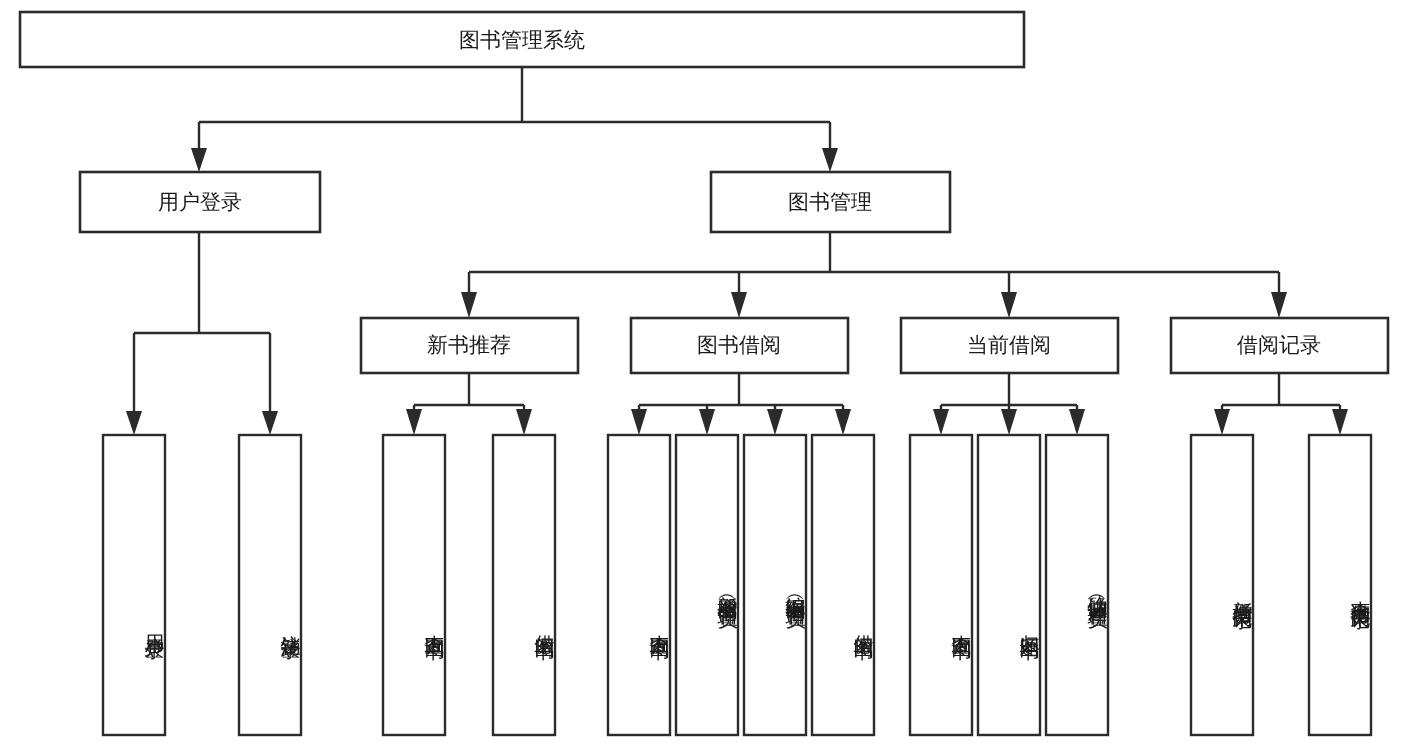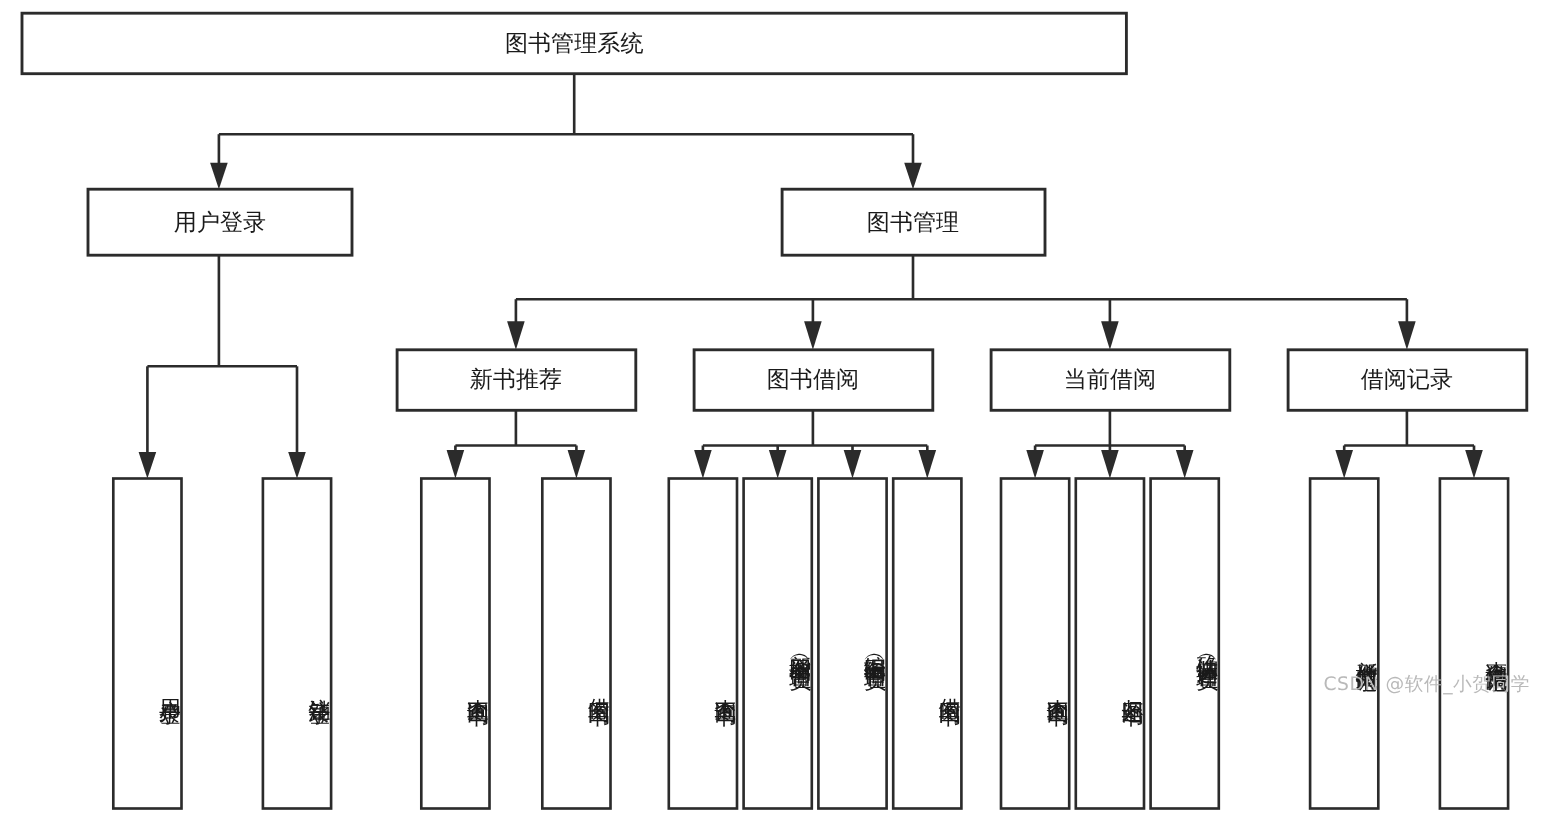--- a/index.html
+++ b/index.html
@@ -233,14 +233,13 @@
   <div class="leaf-label-box" style="left:744px; top:443px; width:62px; height:292px;">编辑图书（管理员）</div>
   <div class="leaf-label-box" style="left:812px; top:510px; width:62px; height:225px;">借阅图书</div>
 
   <div class="leaf-label-box" style="left:910px; top:510px; width:62px; height:225px;">查询图书</div>
   <div class="leaf-label-box" style="left:978px; top:510px; width:62px; height:225px;">归还图书</div>
   <div class="leaf-label-box" style="left:1046px; top:443px; width:62px; height:292px;">确认归还（管理员）</div>
 
   <div class="leaf-label-box" style="left:1191px; top:447px; width:62px; height:288px;">新增借阅记录</div>
   <div class="leaf-label-box" style="left:1309px; top:447px; width:62px; height:288px;">查询借阅记录</div>
 
-  <div class="watermark">CSDN @软件_小贺同学</div>
 </div>
 
 </body></html>

